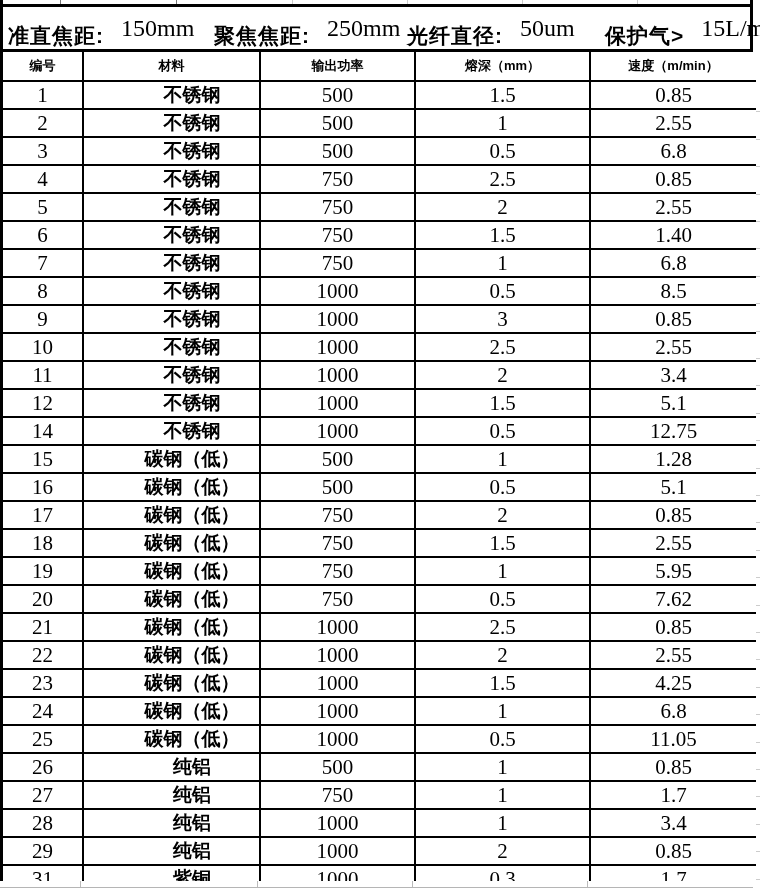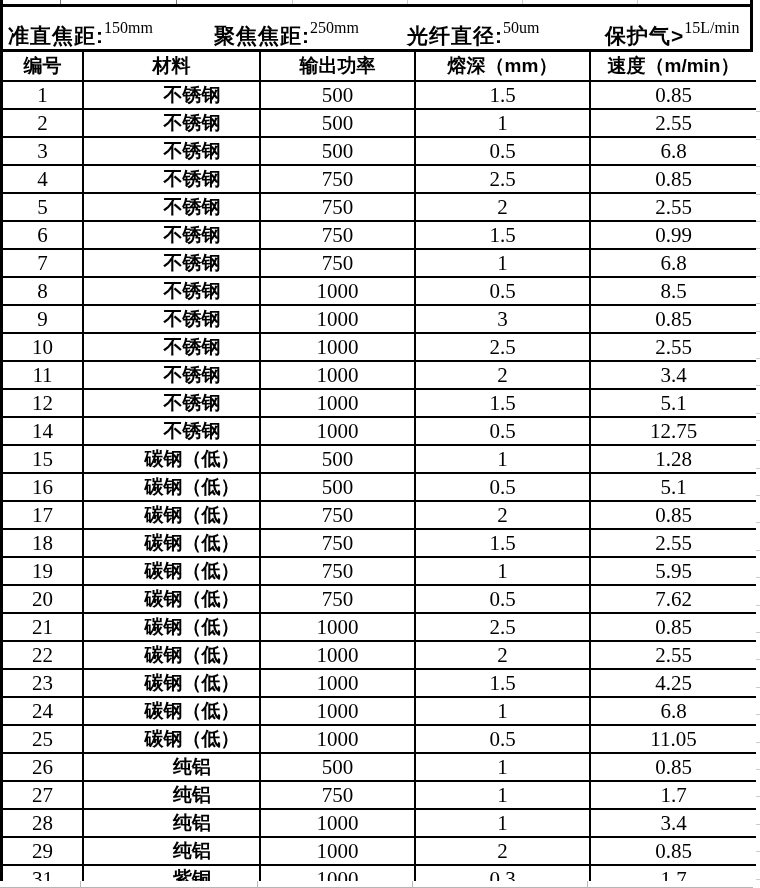--- a/index.html
+++ b/index.html
@@ -55,41 +55,41 @@
   .seg-3 { left: 602px; }
   .band .lbl {
     font-weight: bold;
     font-size: 21px;
     letter-spacing: 1px;
     font-family: "Liberation Sans", sans-serif;
     margin-top: 16px;
   }
   .band .val {
     font-family: "Liberation Serif", serif;
-    font-size: 16px;
-    margin-left: 0;
+    font-size: 24px;
+    margin-left: 17px;
   }
 
   table {
     width: 100%;
     border-collapse: collapse;
     border: hidden; 
     table-layout: fixed;
     background: #fff;
   }
   th, td {
     border: 2px solid #000;
     text-align: center;
     vertical-align: middle;
     padding: 0;
     overflow: hidden;
   }
   th {
     height: 29px;
-    font-size: 19px;
+    font-size: 13px;
     font-weight: bold;
     font-family: "Liberation Sans", sans-serif;
   }
   td { height: 25.4px; }
   td.c-num {
     font-family: "Liberation Serif", serif;
     font-size: 21px;
     font-weight: normal;
   }
   td.c-cjk {
@@ -203,21 +203,21 @@
             <td class="c-cjk">不锈钢</td>
             <td class="c-num">750</td>
             <td class="c-num">2</td>
             <td class="c-num">2.55</td>
           </tr>
           <tr>
             <td class="c-num">6</td>
             <td class="c-cjk">不锈钢</td>
             <td class="c-num">750</td>
             <td class="c-num">1.5</td>
-            <td class="c-num">0.99</td>
+            <td class="c-num">1.40</td>
           </tr>
           <tr>
             <td class="c-num">7</td>
             <td class="c-cjk">不锈钢</td>
             <td class="c-num">750</td>
             <td class="c-num">1</td>
             <td class="c-num">6.8</td>
           </tr>
           <tr>
             <td class="c-num">8</td>

